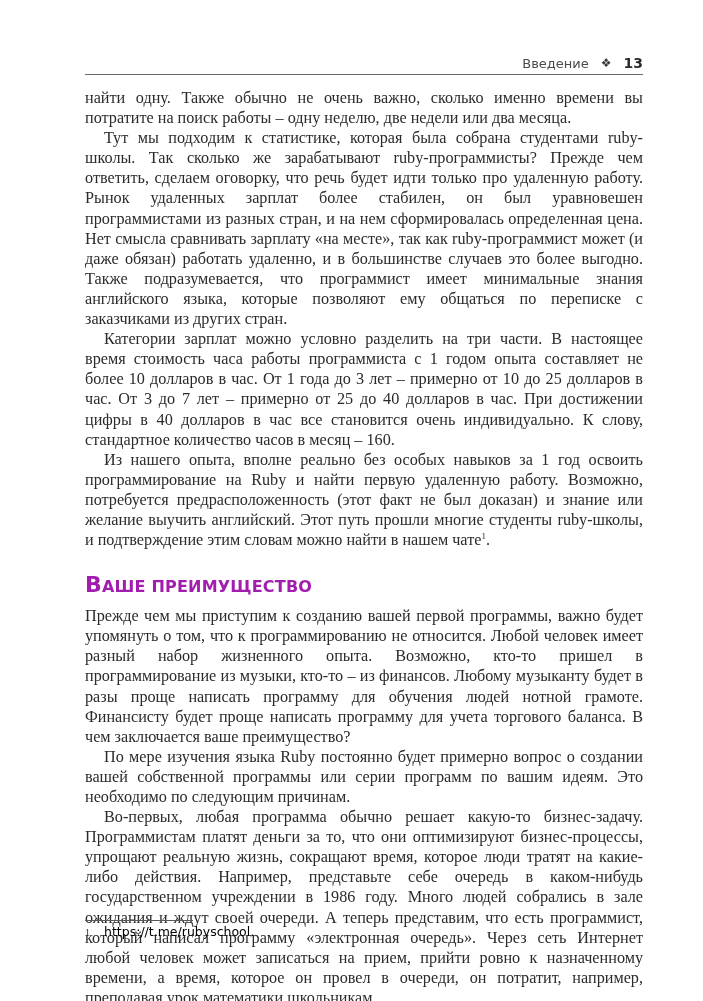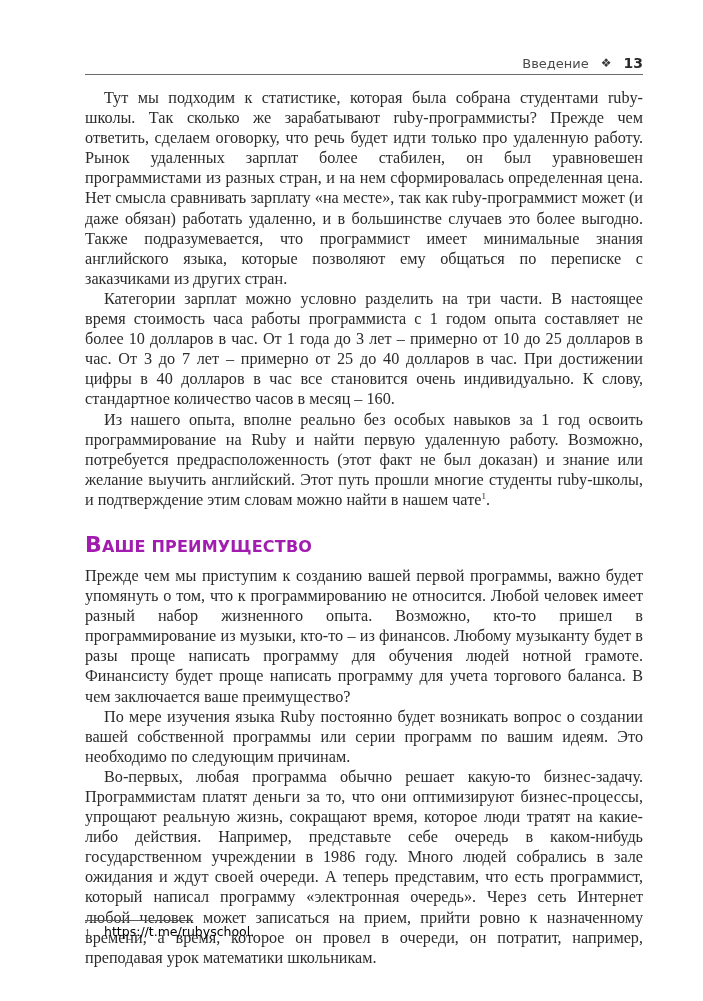--- a/index.html
+++ b/index.html
@@ -105,28 +105,29 @@
 </head>
 <body>
 
 <header class="running-head">
   <span class="section-name">Введение</span>
   <span class="ornament">❖</span>
   <span class="page-number">13</span>
 </header>
 
 <main class="content">
+  <p class="no-indent">найти одну. Также обычно не очень важно, сколько именно времени вы потратите на поиск работы – одну неделю, две недели или два месяца.</p>
   <p>Тут мы подходим к статистике, которая была собрана студентами ruby-школы. Так сколько же зарабатывают ruby-программисты? Прежде чем ответить, сделаем оговорку, что речь будет идти только про удаленную работу. Рынок удаленных зарплат более стабилен, он был уравновешен программистами из разных стран, и на нем сформировалась определенная цена. Нет смысла сравнивать зарплату «на месте», так как ruby-программист может (и даже обязан) работать удаленно, и в большинстве случаев это более выгодно. Также подразумевается, что программист имеет минимальные знания английского языка, которые позволяют ему общаться по переписке с заказчиками из других стран.</p>
   <p>Категории зарплат можно условно разделить на три части. В настоящее время стоимость часа работы программиста с 1 годом опыта составляет не более 10 долларов в час. От 1 года до 3 лет – примерно от 10 до 25 долларов в час. От 3 до 7 лет – примерно от 25 до 40 долларов в час. При достижении цифры в 40 долларов в час все становится очень индивидуально. К слову, стандартное количество часов в месяц – 160.</p>
   <p><span>Из нашего опыта, вполне реально без особых навыков за 1 год освоить программирование на Ruby и найти первую удаленную работу. Возможно, потребуется предрасположенность (этот факт не был доказан) и знание или желание выучить английский. Этот путь прошли многие студенты ruby-школы, и подтверждение этим словам можно найти в нашем чате</span><sup class="fn-ref">1</sup><span>.</span></p>
 
   <h2 class="heading"><span class="cap">В</span><span class="sc">АШЕ ПРЕИМУЩЕСТВО</span></h2>
 
   <p class="no-indent">Прежде чем мы приступим к созданию вашей первой программы, важно будет упомянуть о том, что к программированию не относится. Любой человек имеет разный набор жизненного опыта. Возможно, кто-то пришел в программирование из музыки, кто-то – из финансов. Любому музыканту будет в разы проще написать программу для обучения людей нотной грамоте. Финансисту будет проще написать программу для учета торгового баланса. В чем заключается ваше преимущество?</p>
-  <p>По мере изучения языка Ruby постоянно будет возникать вопрос о создании вашей собственной программы или серии программ по вашим идеям. Это необходимо по следующим причинам.</p>
+  <p>По мере изучения языка Ruby постоянно будет примерно вопрос о создании вашей собственной программы или серии программ по вашим идеям. Это необходимо по следующим причинам.</p>
   <p>Во-первых, любая программа обычно решает какую-то бизнес-задачу. Программистам платят деньги за то, что они оптимизируют бизнес-процессы, упрощают реальную жизнь, сокращают время, которое люди тратят на какие-либо действия. Например, представьте себе очередь в каком-нибудь государственном учреждении в 1986 году. Много людей собрались в зале ожидания и ждут своей очереди. А теперь представим, что есть программист, который написал программу «электронная очередь». Через сеть Интернет любой человек может записаться на прием, прийти ровно к назначенному времени, а время, которое он провел в очереди, он потратит, например, преподавая урок математики школьникам.</p>
 </main>
 
 <footer class="footnotes">
   <div class="footnote-rule"></div>
   <div class="footnote">
     <span class="fn-num">1</span>
     <a class="fn-link">https://t.me/rubyschool.</a>
   </div>
 </footer>

